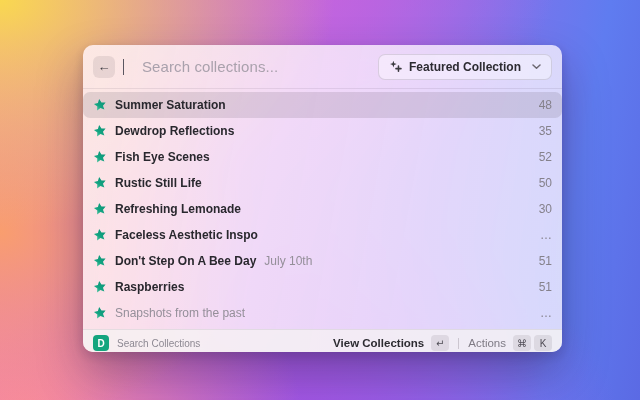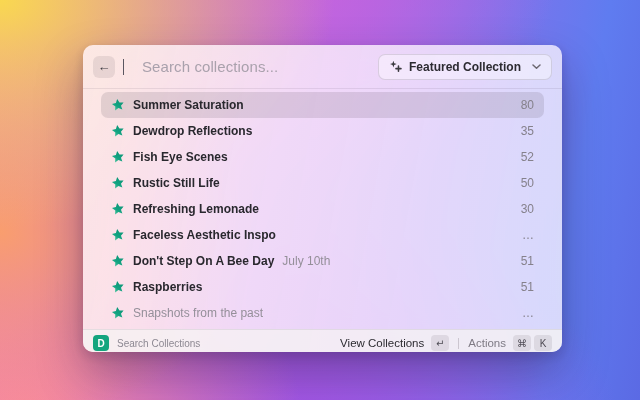--- a/index.html
+++ b/index.html
@@ -45,21 +45,21 @@
     padding: 0 10px; border-radius: 7px;
     border: 1px solid rgba(70,60,75,0.16);
     background: rgba(255,255,255,0.42);
     color: #2c2b31; font-size: 12px; font-weight: 700;
   }
   .filter-btn .chev { margin-left: 4px; display: flex; }
 
   .hdivider { height: 1px; flex: 0 0 1px; background: rgba(70,55,75,0.10); }
 
   
-  .list { flex: 1; padding: 3px 18px; display: flex; flex-direction: column; }
+  .list { flex: 1; padding: 3px 0; display: flex; flex-direction: column; }
   .row {
     height: 26px; flex: 0 0 26px;
     display: flex; align-items: center; gap: 8px;
     padding: 0 10px; border-radius: 7px;
   }
   .row.selected { background: rgba(92,78,96,0.16); }
   .star { width: 14px; height: 14px; display: flex; transform: rotate(-8deg); }
   .title { font-size: 12px; font-weight: 700; color: #29282e; white-space: nowrap; }
   .subtitle { font-size: 12px; color: #948f99; white-space: nowrap; }
   .count { margin-left: auto; font-size: 12px; color: #85818b; }
@@ -71,21 +71,21 @@
     background: rgba(246,243,243,0.75);
     display: flex; align-items: center; padding: 0 10px;
   }
   .app-icon {
     width: 16px; height: 16px; border-radius: 4px;
     background: #14a57e;
     color: #fff; font-size: 10px; font-weight: 700;
     display: flex; align-items: center; justify-content: center;
   }
   .footer-label { margin-left: 8px; font-size: 10px; color: #8d8992; text-align: right; }
-  .action-label { font-size: 11.5px; font-weight: 400; color: #2c2b31; }
+  .action-label { font-size: 11.5px; font-weight: 700; color: #2c2b31; }
   .keycap {
     min-width: 18px; height: 16px; padding: 0 3px; margin-left: 7px;
     border-radius: 4px; background: rgba(60,50,60,0.10);
     color: #504d56; font-size: 10px;
     display: flex; align-items: center; justify-content: center;
   }
   .vdiv { width: 1px; height: 11px; background: rgba(60,50,60,0.20); margin: 0 9px; }
   .action-label.muted { font-weight: 400; color: #7f7b85; }
 
   .hidden-defs { position: absolute; width: 0; height: 0; }
@@ -132,21 +132,21 @@
 
   <div class="list">
     <div class="row selected">
       <span class="star">
           <svg width="14" height="14" viewBox="0 0 24 24">
             <path d="M12 1.7l3.1 6.4 7 .9-5.2 4.8 1.4 7-6.3-3.5-6.3 3.5 1.4-7L1.9 9l7-.9z" fill="url(#star-grad)"></path>
           </svg>
         </span>
       <span class="title">Summer Saturation</span>
       <span class="subtitle"></span>
-      <span class="count">80</span>
+      <span class="count">48</span>
     </div>
     <div class="row">
       <span class="star">
           <svg width="14" height="14" viewBox="0 0 24 24">
             <path d="M12 1.7l3.1 6.4 7 .9-5.2 4.8 1.4 7-6.3-3.5-6.3 3.5 1.4-7L1.9 9l7-.9z" fill="url(#star-grad)"></path>
           </svg>
         </span>
       <span class="title">Dewdrop Reflections</span>
       <span class="subtitle"></span>
       <span class="count">35</span>

